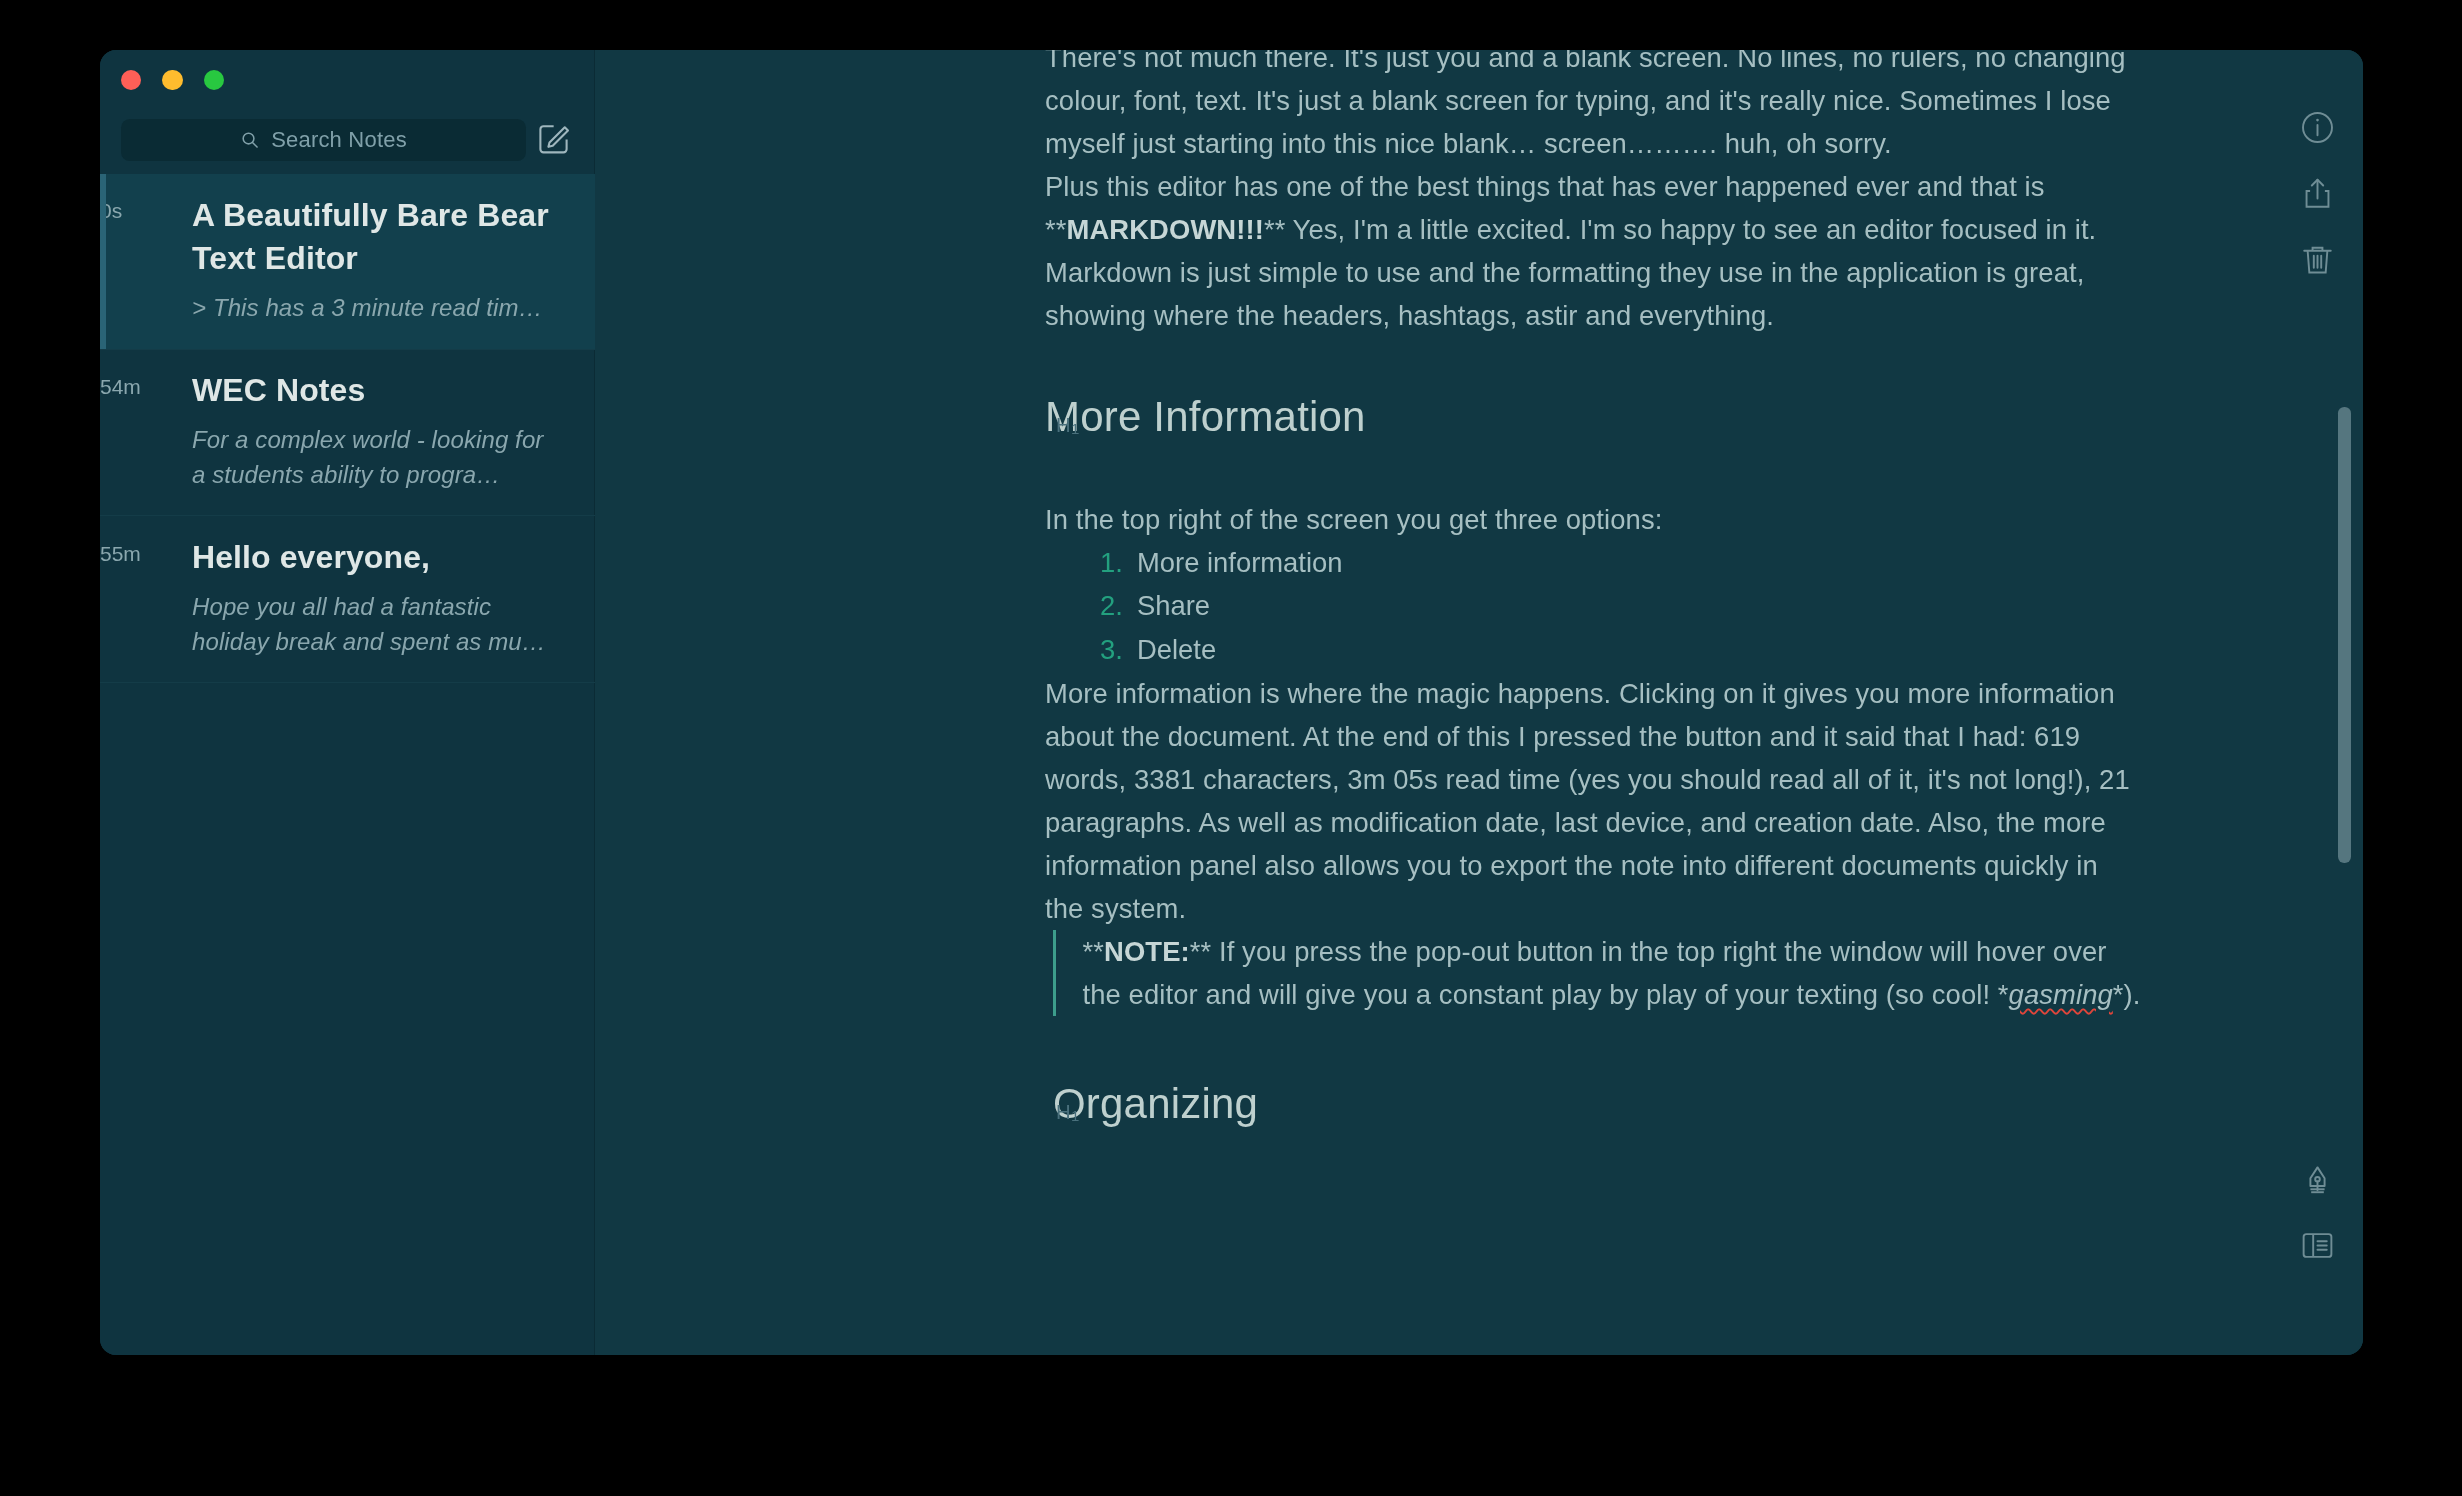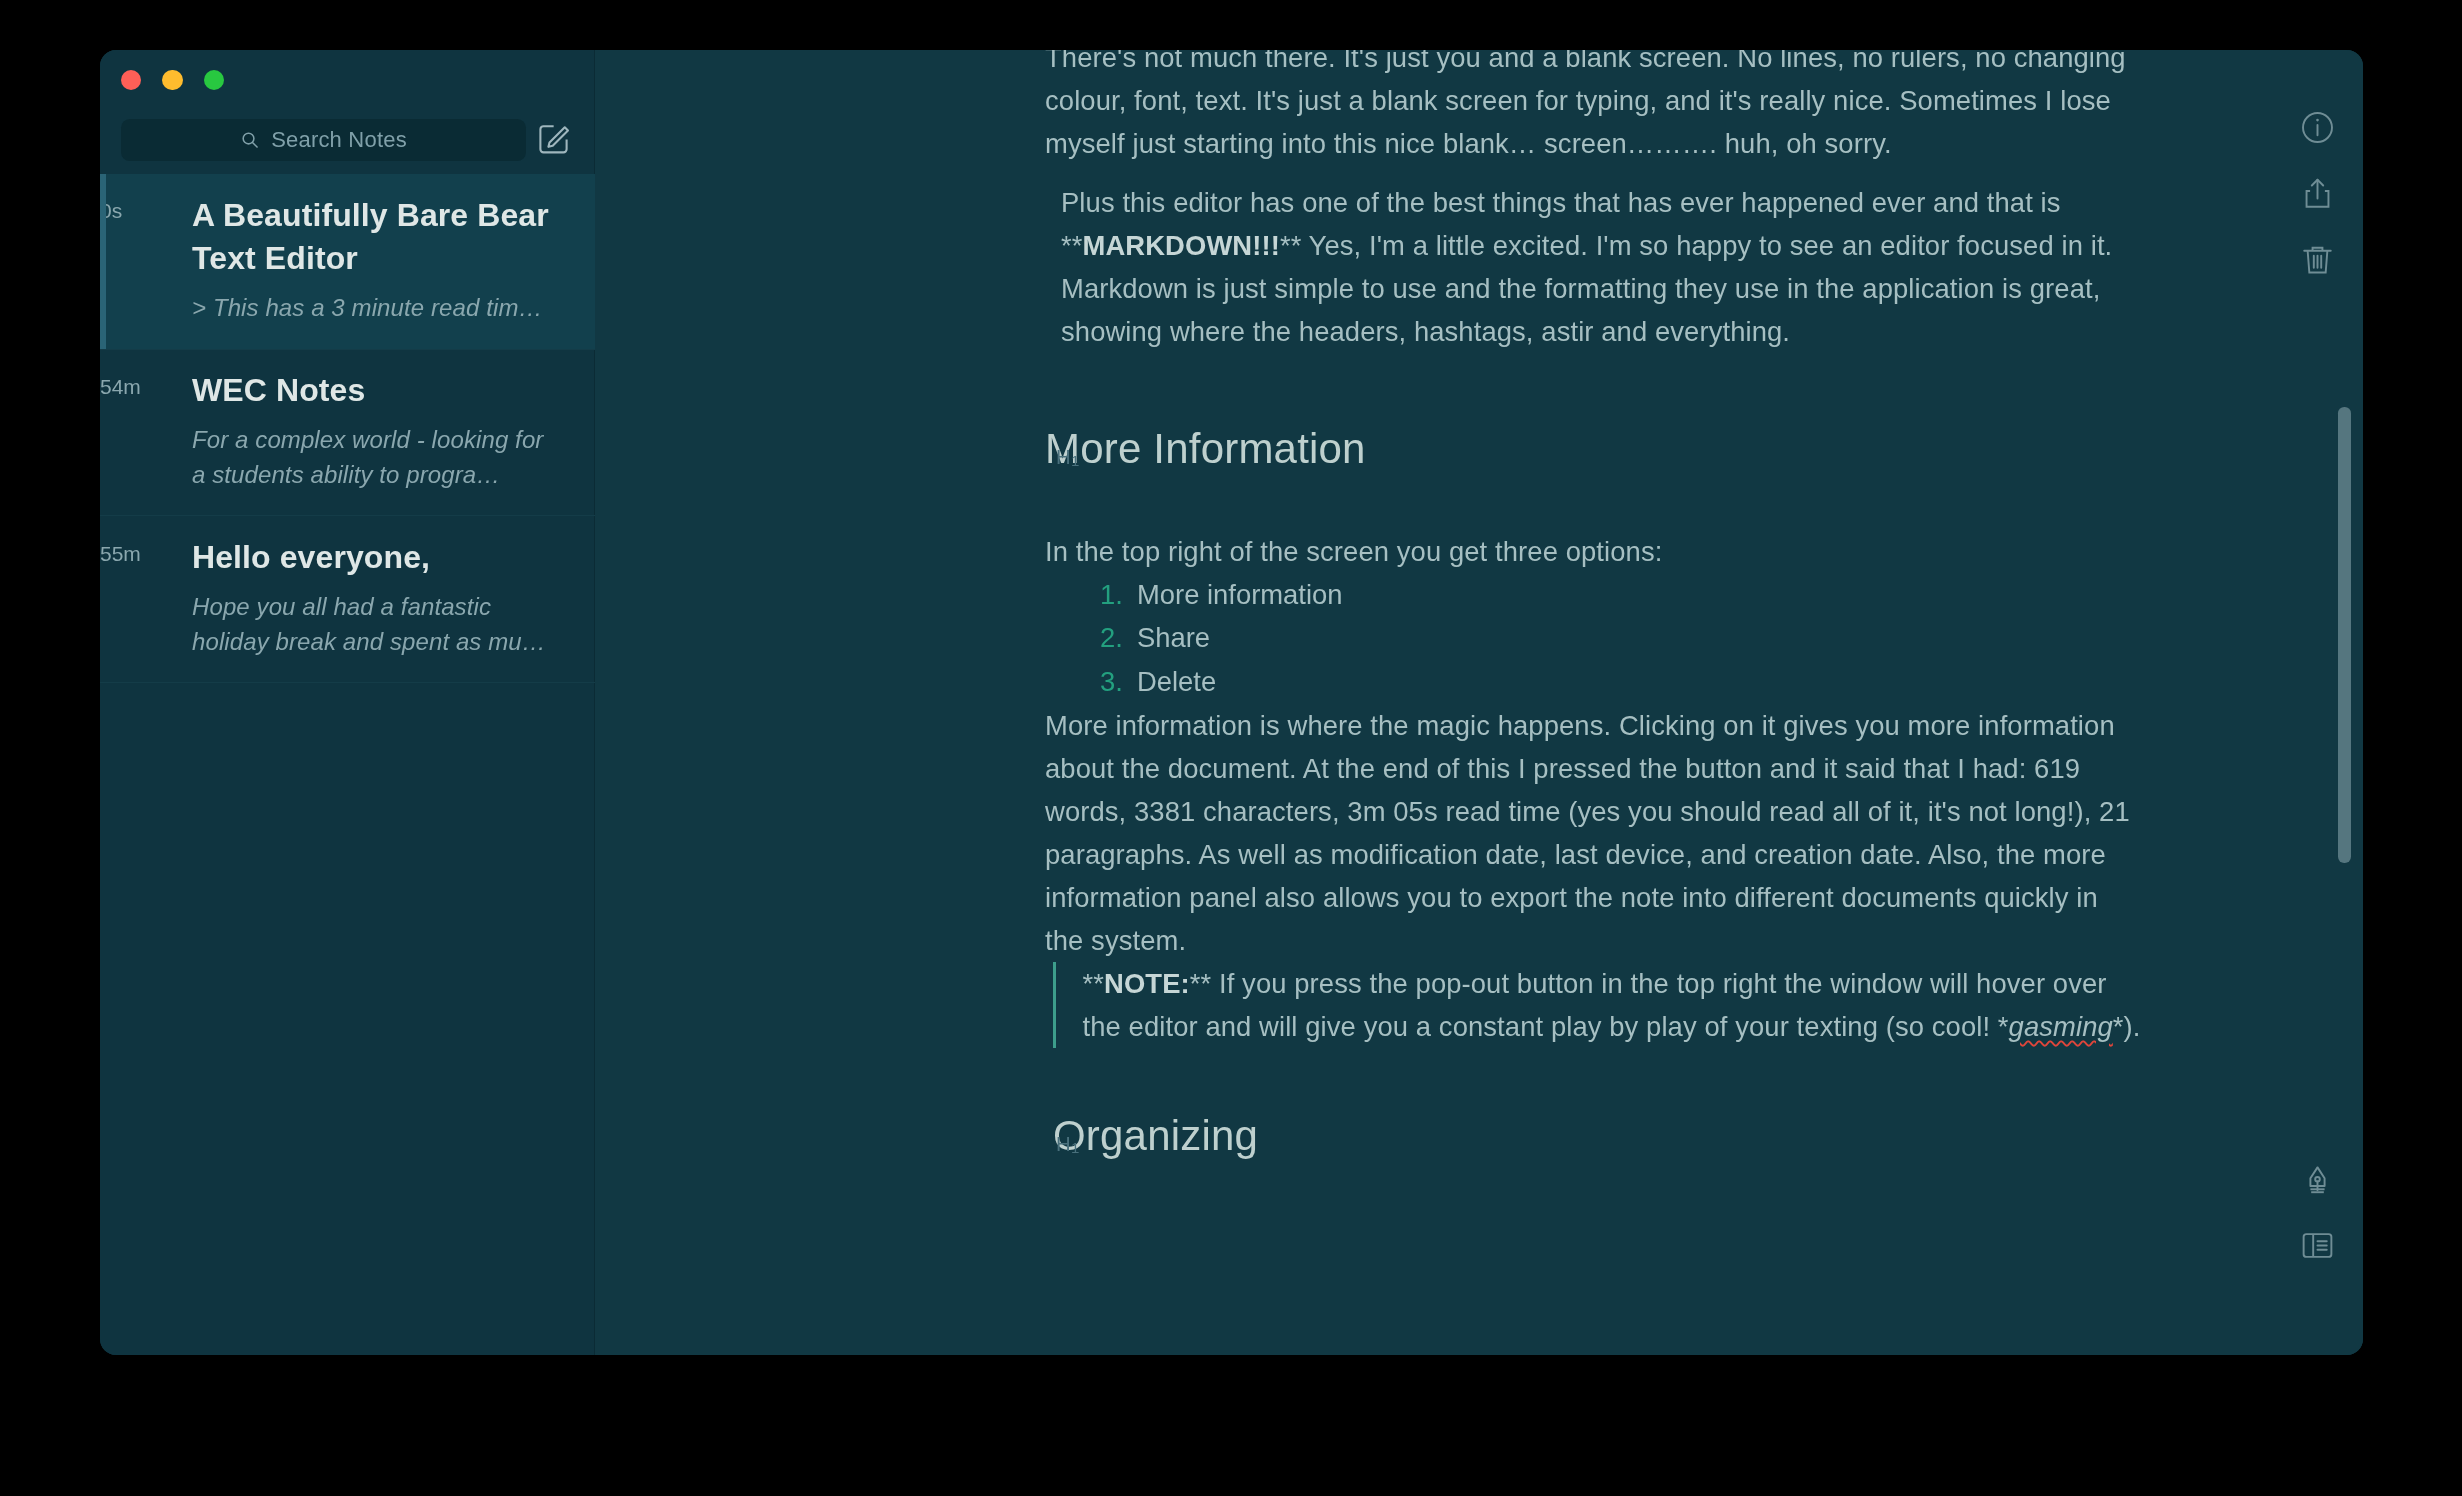--- a/index.html
+++ b/index.html
@@ -362,21 +362,21 @@
     </div>
 
     <div class="editor">
       <div class="doc">
 
         <div class="blk">
           <p class="para" style="margin:0">There's not much there. It's just you and a blank screen. No lines, no rulers, no changing colour, font, text. It's just a blank screen for typing, and it's really nice. Sometimes I lose myself just starting into this nice blank… screen………. huh, oh sorry.</p>
         </div>
 
         <div class="blk">
-          <p class="para" style="margin:16px"><span>Plus this editor has one of the best things that has ever happened ever and that is **</span><b>MARKDOWN!!!</b><span>** Yes, I'm a little excited. I'm so happy to see an editor focused in it. Markdown is just simple to use and the formatting they use in the application is great, showing where the headers, hashtags, astir and everything.</span></p>
+          <p class="para" style="margin:0"><span>Plus this editor has one of the best things that has ever happened ever and that is **</span><b>MARKDOWN!!!</b><span>** Yes, I'm a little excited. I'm so happy to see an editor focused in it. Markdown is just simple to use and the formatting they use in the application is great, showing where the headers, hashtags, astir and everything.</span></p>
         </div>
 
         <div class="gap-lg"></div>
 
         <div class="blk">
           <span class="hmark"><span>H</span><sub>1</sub></span>
           <h1 class="h1" style="margin:0">More Information</h1>
         </div>
 
         <div class="gap-lg"></div>

